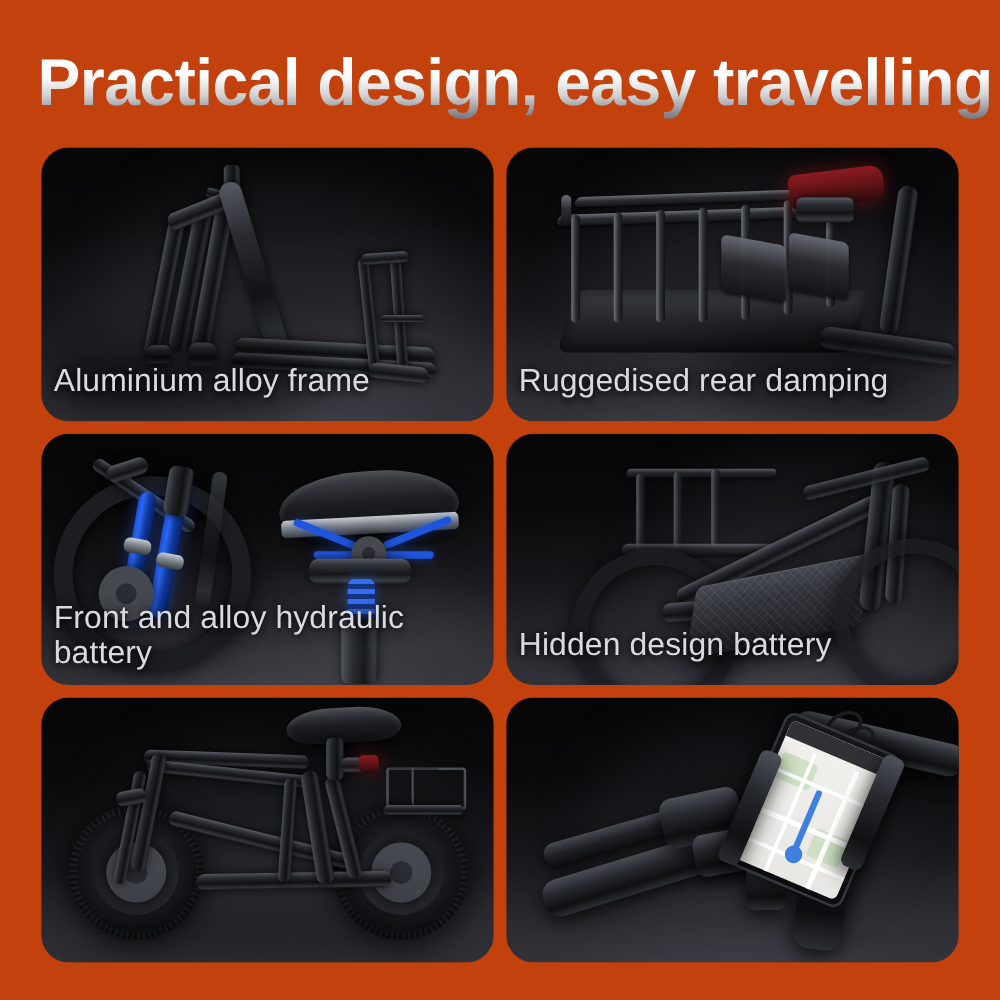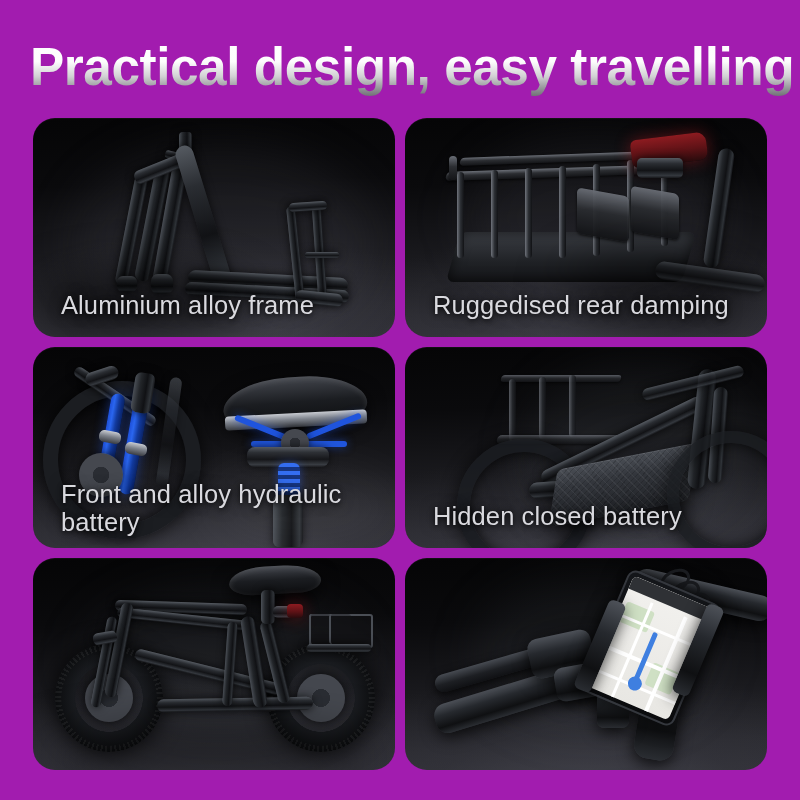--- a/index.html
+++ b/index.html
@@ -1,21 +1,21 @@
 <!DOCTYPE html>
 <html><head>
 <meta charset="utf-8">
 <style>
   html,body{margin:0;padding:0;background:#000;}
   body{
     width:800px;height:800px;overflow:hidden;
     font-family:"Liberation Sans","DejaVu Sans",sans-serif;
     background:#000;color:#e8e8ea;
   }
-  .page{position:relative;width:800px;height:800px;background:#a21caf;}
+  .page{position:relative;width:800px;height:800px;background:#c2410c;}
 
   
   .title{
     position:absolute;left:30px;top:36px;
     font-size:53px;font-weight:700;letter-spacing:-0.5px;
     white-space:nowrap;
     transform:scaleX(0.97);transform-origin:left center;
     background:linear-gradient(180deg,#ffffff 0%,#fdfdfd 42%,#d2d2d4 66%,#8e8e93 88%,#6d6d72 100%);
     -webkit-background-clip:text;background-clip:text;
     color:transparent;-webkit-text-fill-color:transparent;
@@ -33,21 +33,21 @@
   }
   .card{
     position:relative;overflow:hidden;border-radius:22px;
     background:
       radial-gradient(120% 95% at 50% 118%, rgba(92,92,102,.50) 0%, rgba(60,60,68,.25) 38%, rgba(0,0,0,0) 70%),
       linear-gradient(178deg,#050506 0%,#0a0a0c 30%,#1a1a1e 62%,#2b2b31 86%,#313138 100%);
     box-shadow:inset 0 1px 0 rgba(255,255,255,.045);
   }
   .scene{position:absolute;inset:0;}
   .caption{
-    position:absolute;left:28px;z-index:40;
+    position:absolute;left:10px;z-index:40;
     font-size:25.5px;font-weight:400;line-height:1.12;
     color:#d9d9de;
     text-shadow:0 1px 5px rgba(0,0,0,.85),0 0 14px rgba(0,0,0,.6);
     letter-spacing:.1px;
   }
   .cap-b{bottom:17px;}
   .cap-2l{bottom:11px;}
 
   
   .tube{position:absolute;border-radius:40px;
@@ -252,21 +252,21 @@
 
         <div class="deck" style="left:148px;top:110px;width:140px;height:56px;transform:skewY(-11deg) skewX(-9deg);">
           <div class="deckTex"></div>
         </div>
 
         <div class="tube v" style="left:288px;top:22px;width:18px;height:120px;border-radius:9px;transform:rotate(6deg);"></div>
         <div class="tube v" style="left:306px;top:40px;width:14px;height:96px;border-radius:8px;transform:rotate(4deg);"></div>
         <div class="wheelArc" style="left:262px;top:84px;width:104px;height:104px;border-width:12px;opacity:.8;"></div>
         <div class="tube" style="left:236px;top:30px;width:104px;height:12px;border-radius:10px;transform:rotate(-14deg);opacity:.85;"></div>
       </div>
-      <div class="caption cap-b">Hidden closed battery</div>
+      <div class="caption cap-b">Hidden design battery</div>
     </div>
 
     <div class="card c5">
       <div class="scene">
         <div class="glow" style="left:50px;top:30px;width:280px;height:150px;background:rgba(120,126,140,.10);"></div>
 
         <div class="tire" style="left:22px;top:86px;width:108px;height:108px;">
           <div class="tireTread"></div>
         </div>
         <div class="tire" style="left:234px;top:86px;width:108px;height:108px;">

